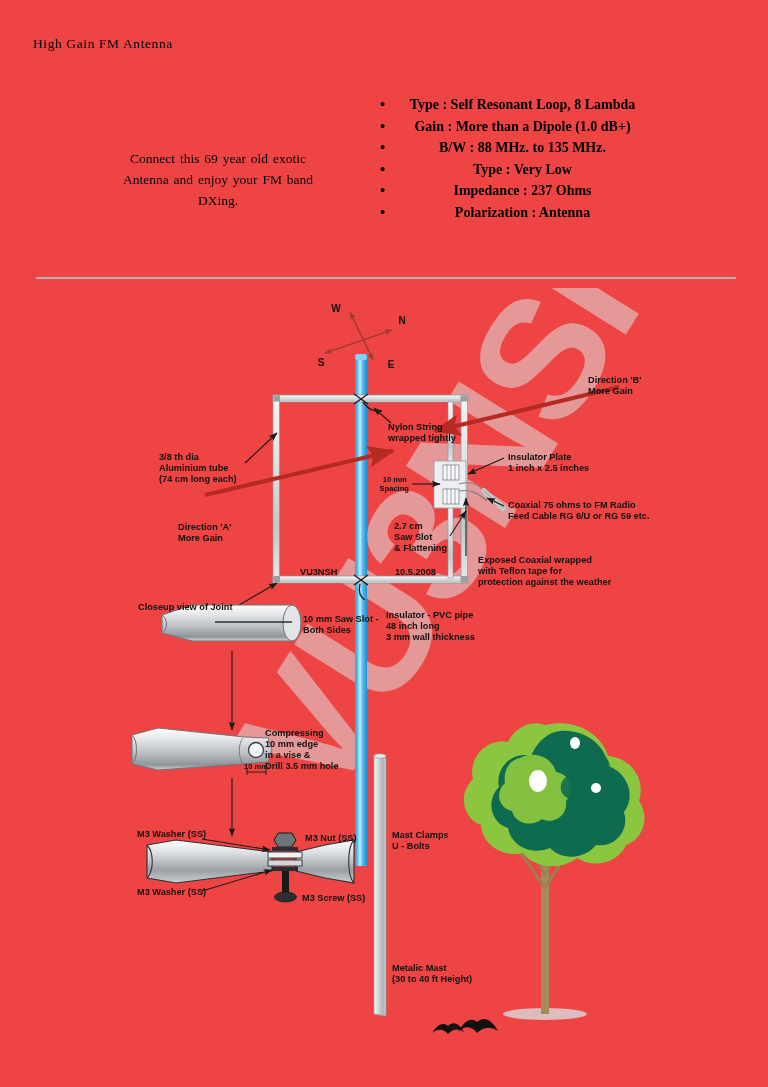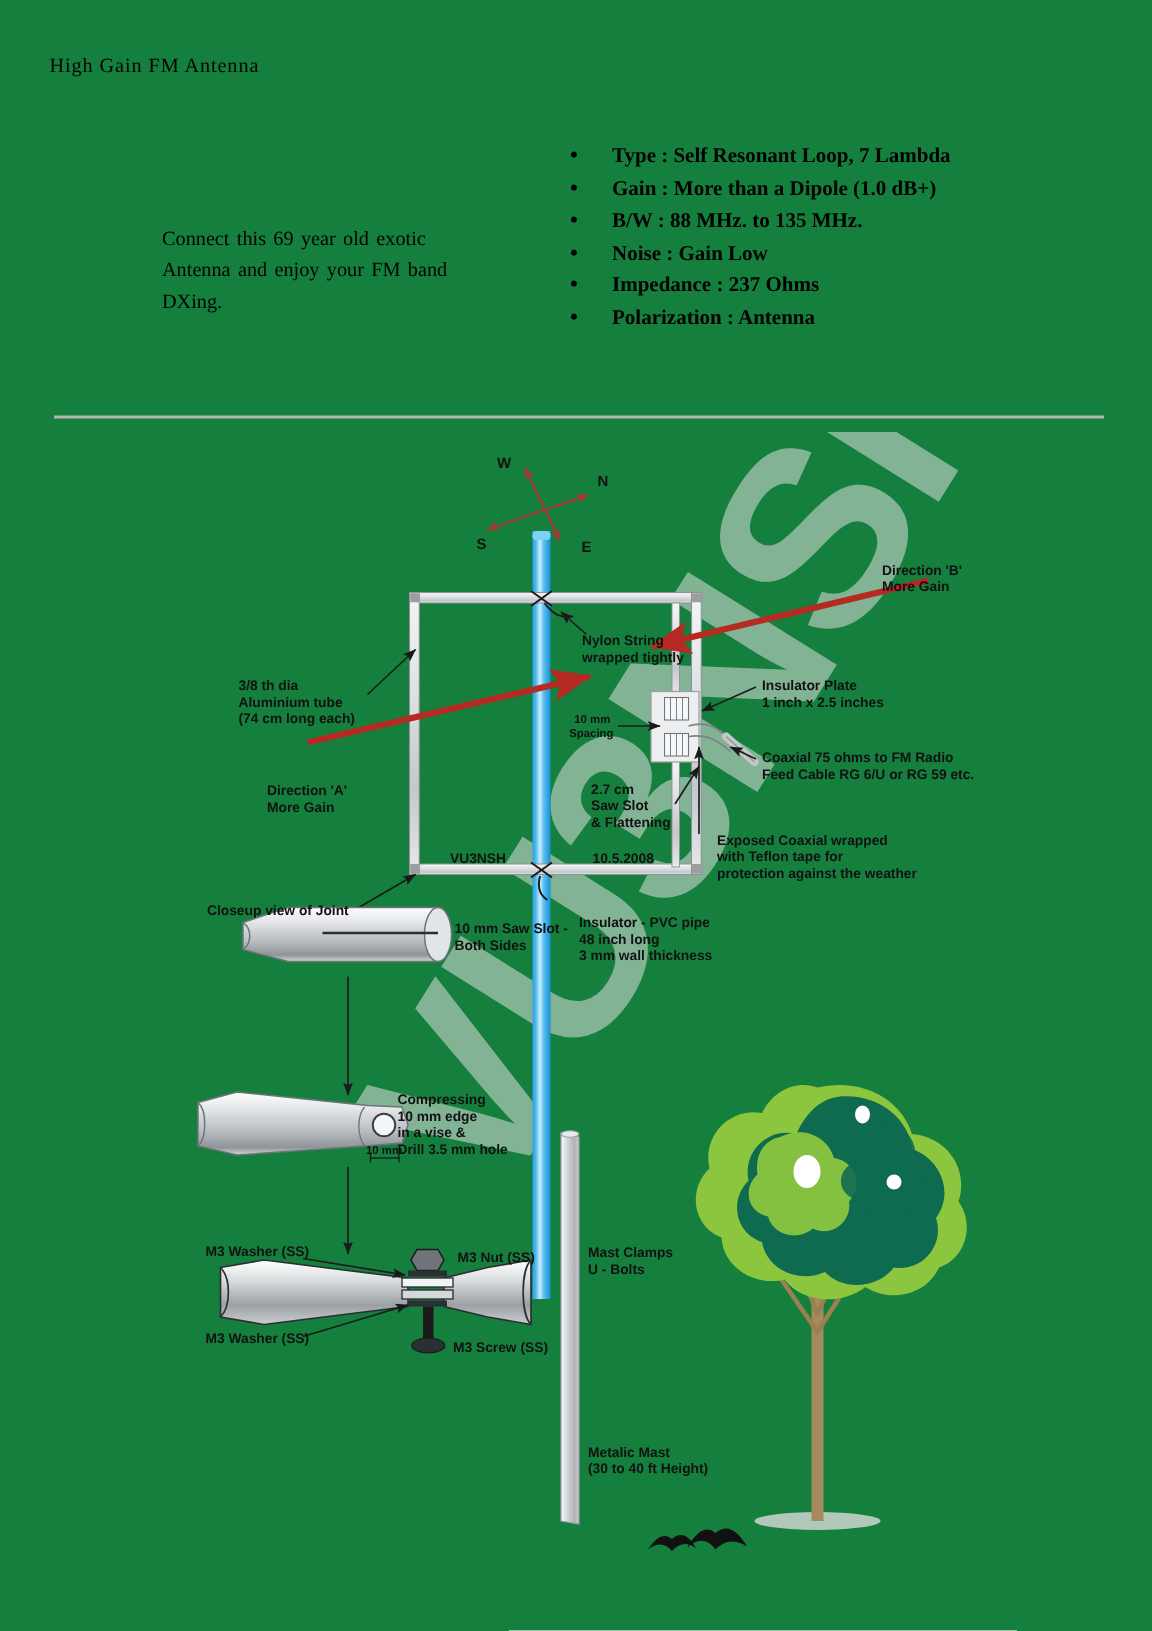--- a/index.html
+++ b/index.html
@@ -7,22 +7,23 @@
     padding: 0;
     background: #ffffff;
   }
   body {
     font-family: "Liberation Serif", serif;
   }
   #page {
     position: relative;
     width: 768px;
     height: 1087px;
-    background: #15803d;
+    background: #ef4444;
     overflow: hidden;
+    text-align: center;
   }
 
   
   #doc-title {
     position: absolute;
     left: 33px;
     top: 36px;
     font-family: "Liberation Serif", serif;
     font-size: 13.5px;
     color: #000000;
@@ -95,33 +96,33 @@
 
 <div id="page">
 
   <div id="doc-title">High Gain FM Antenna</div>
 
   <div id="intro-paragraph">Connect this 69 year old exotic Antenna and enjoy your FM band DXing.</div>
 
   <ul id="spec-list">
     <li>
       <span class="bullet">•</span>
-      <span>Type : Self Resonant Loop, 7 Lambda</span>
+      <span>Type : Self Resonant Loop, 8 Lambda</span>
     </li>
     <li>
       <span class="bullet">•</span>
       <span>Gain : More than a Dipole (1.0 dB+)</span>
     </li>
     <li>
       <span class="bullet">•</span>
       <span>B/W : 88 MHz. to 135 MHz.</span>
     </li>
     <li>
       <span class="bullet">•</span>
-      <span>Noise : Gain Low</span>
+      <span>Type : Very Low</span>
     </li>
     <li>
       <span class="bullet">•</span>
       <span>Impedance  : 237 Ohms</span>
     </li>
     <li>
       <span class="bullet">•</span>
       <span>Polarization  : Antenna</span>
     </li>
   </ul>

